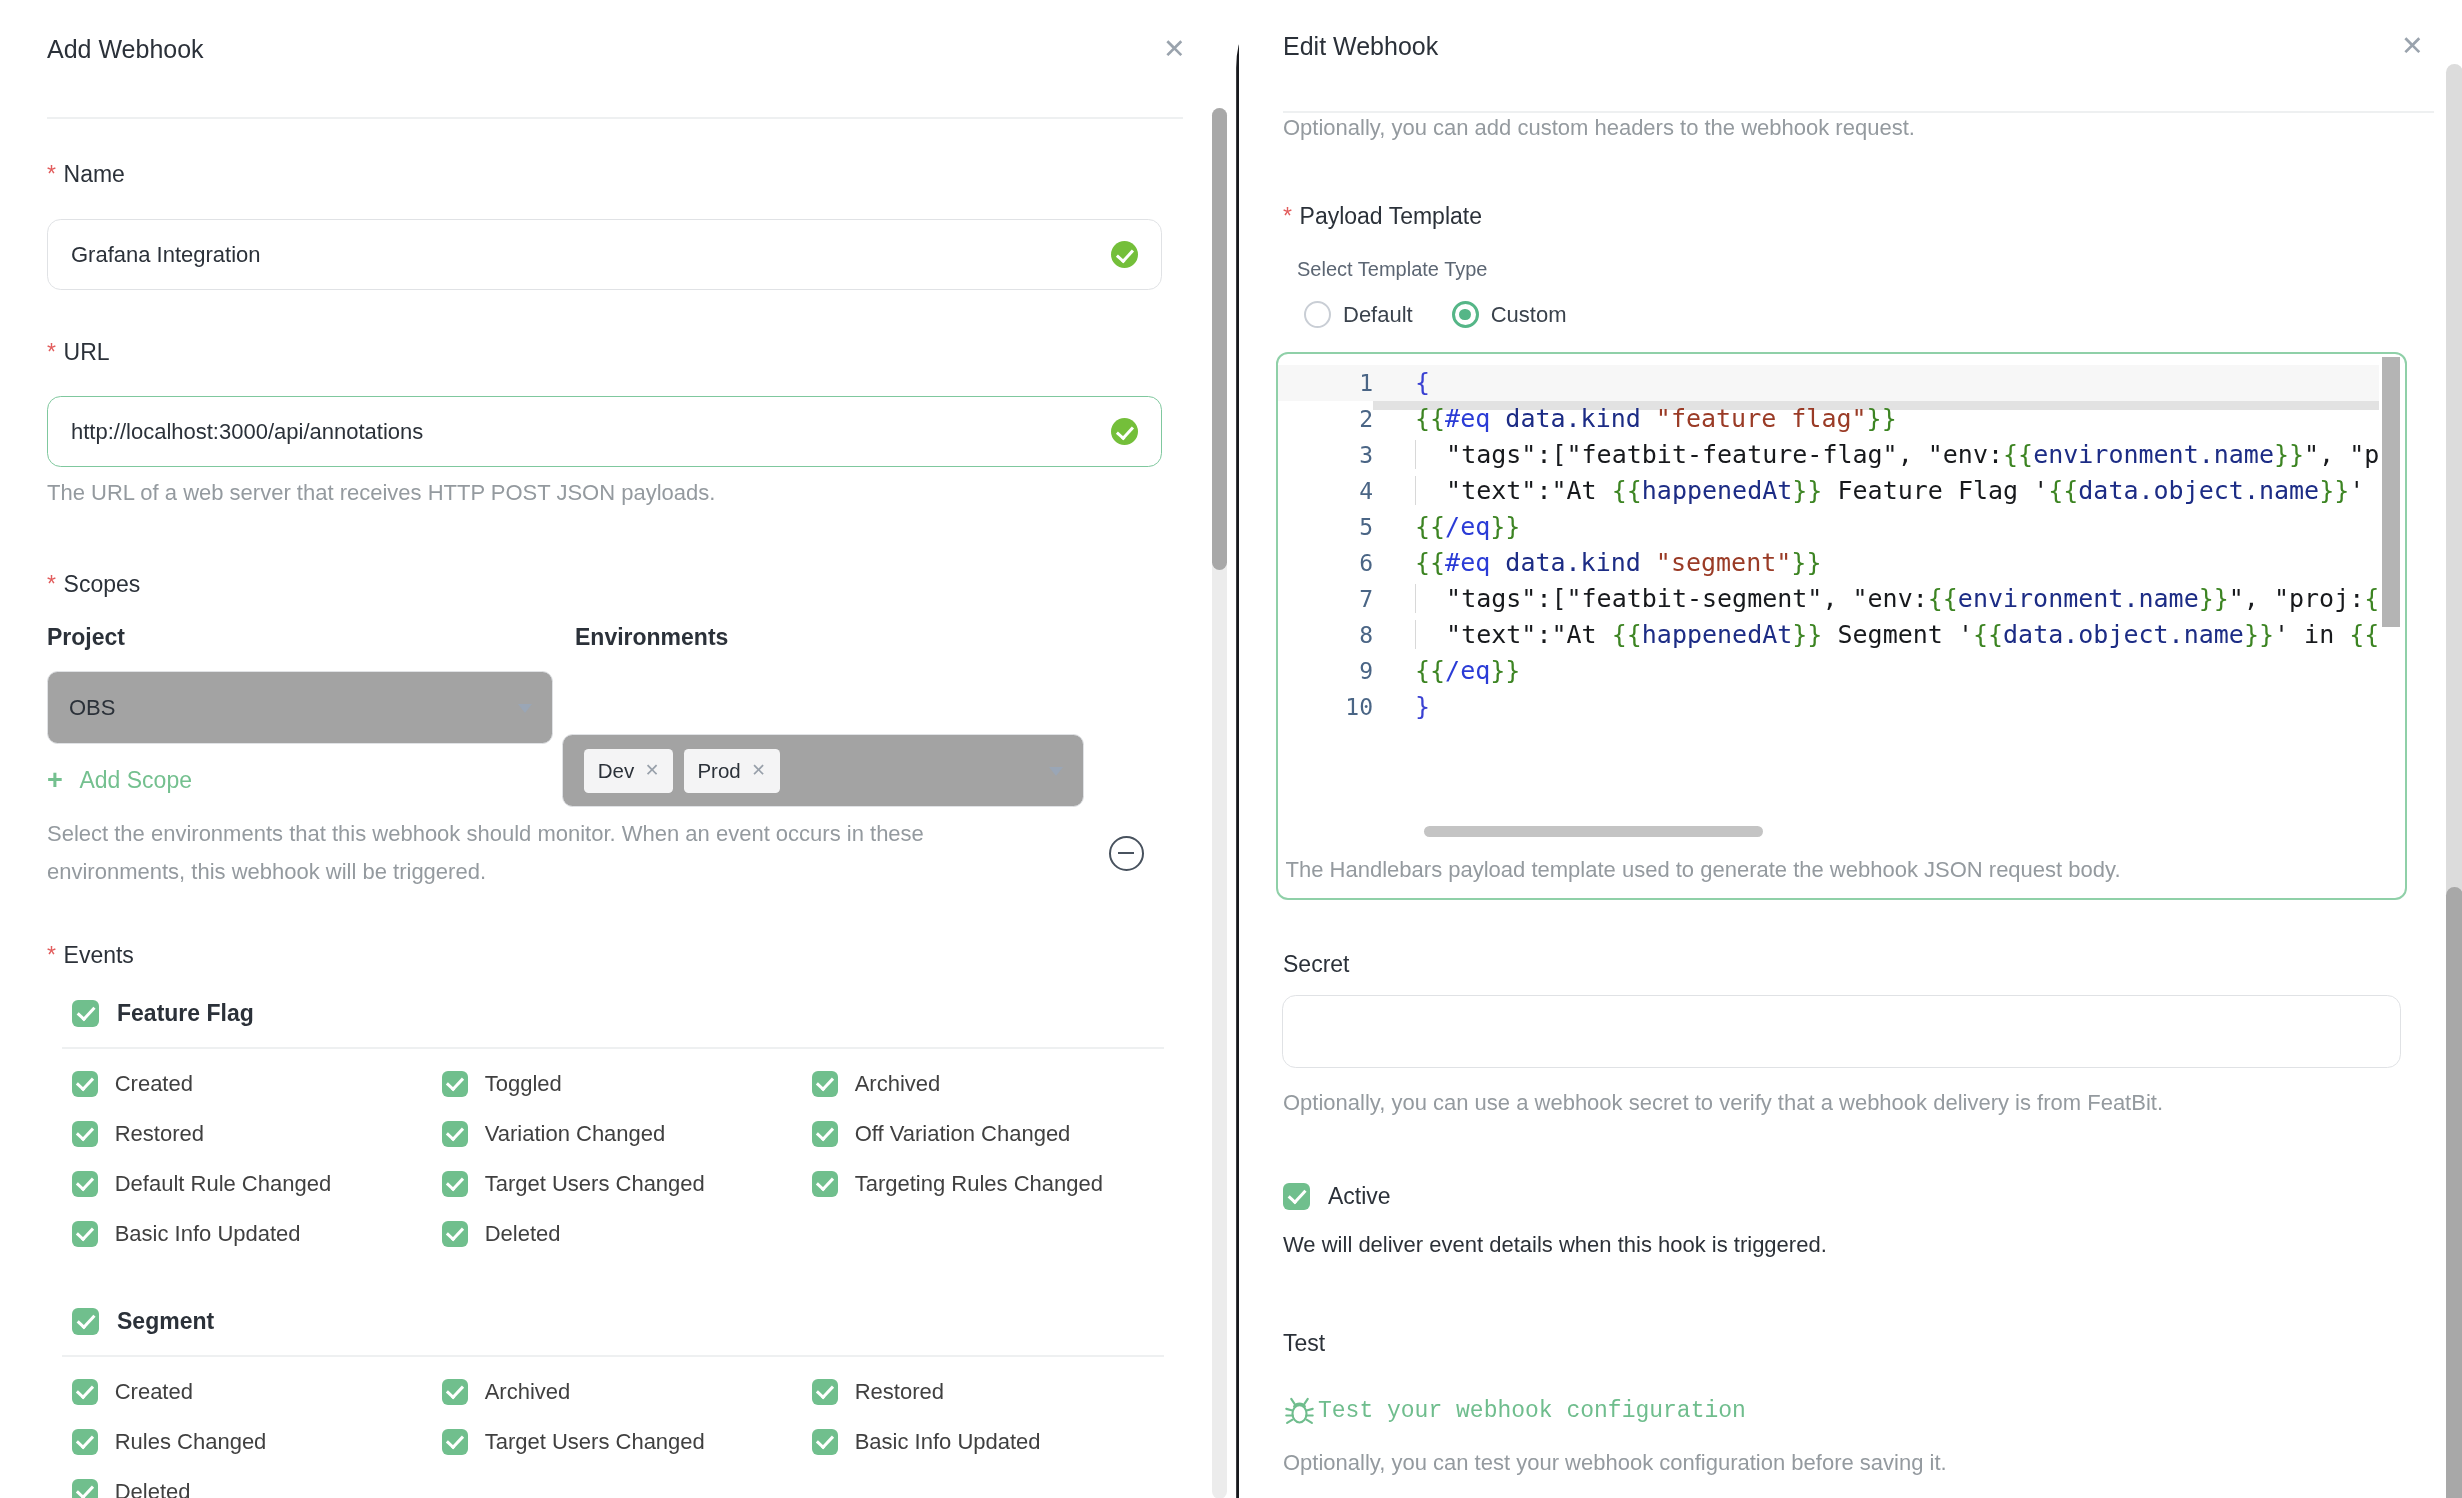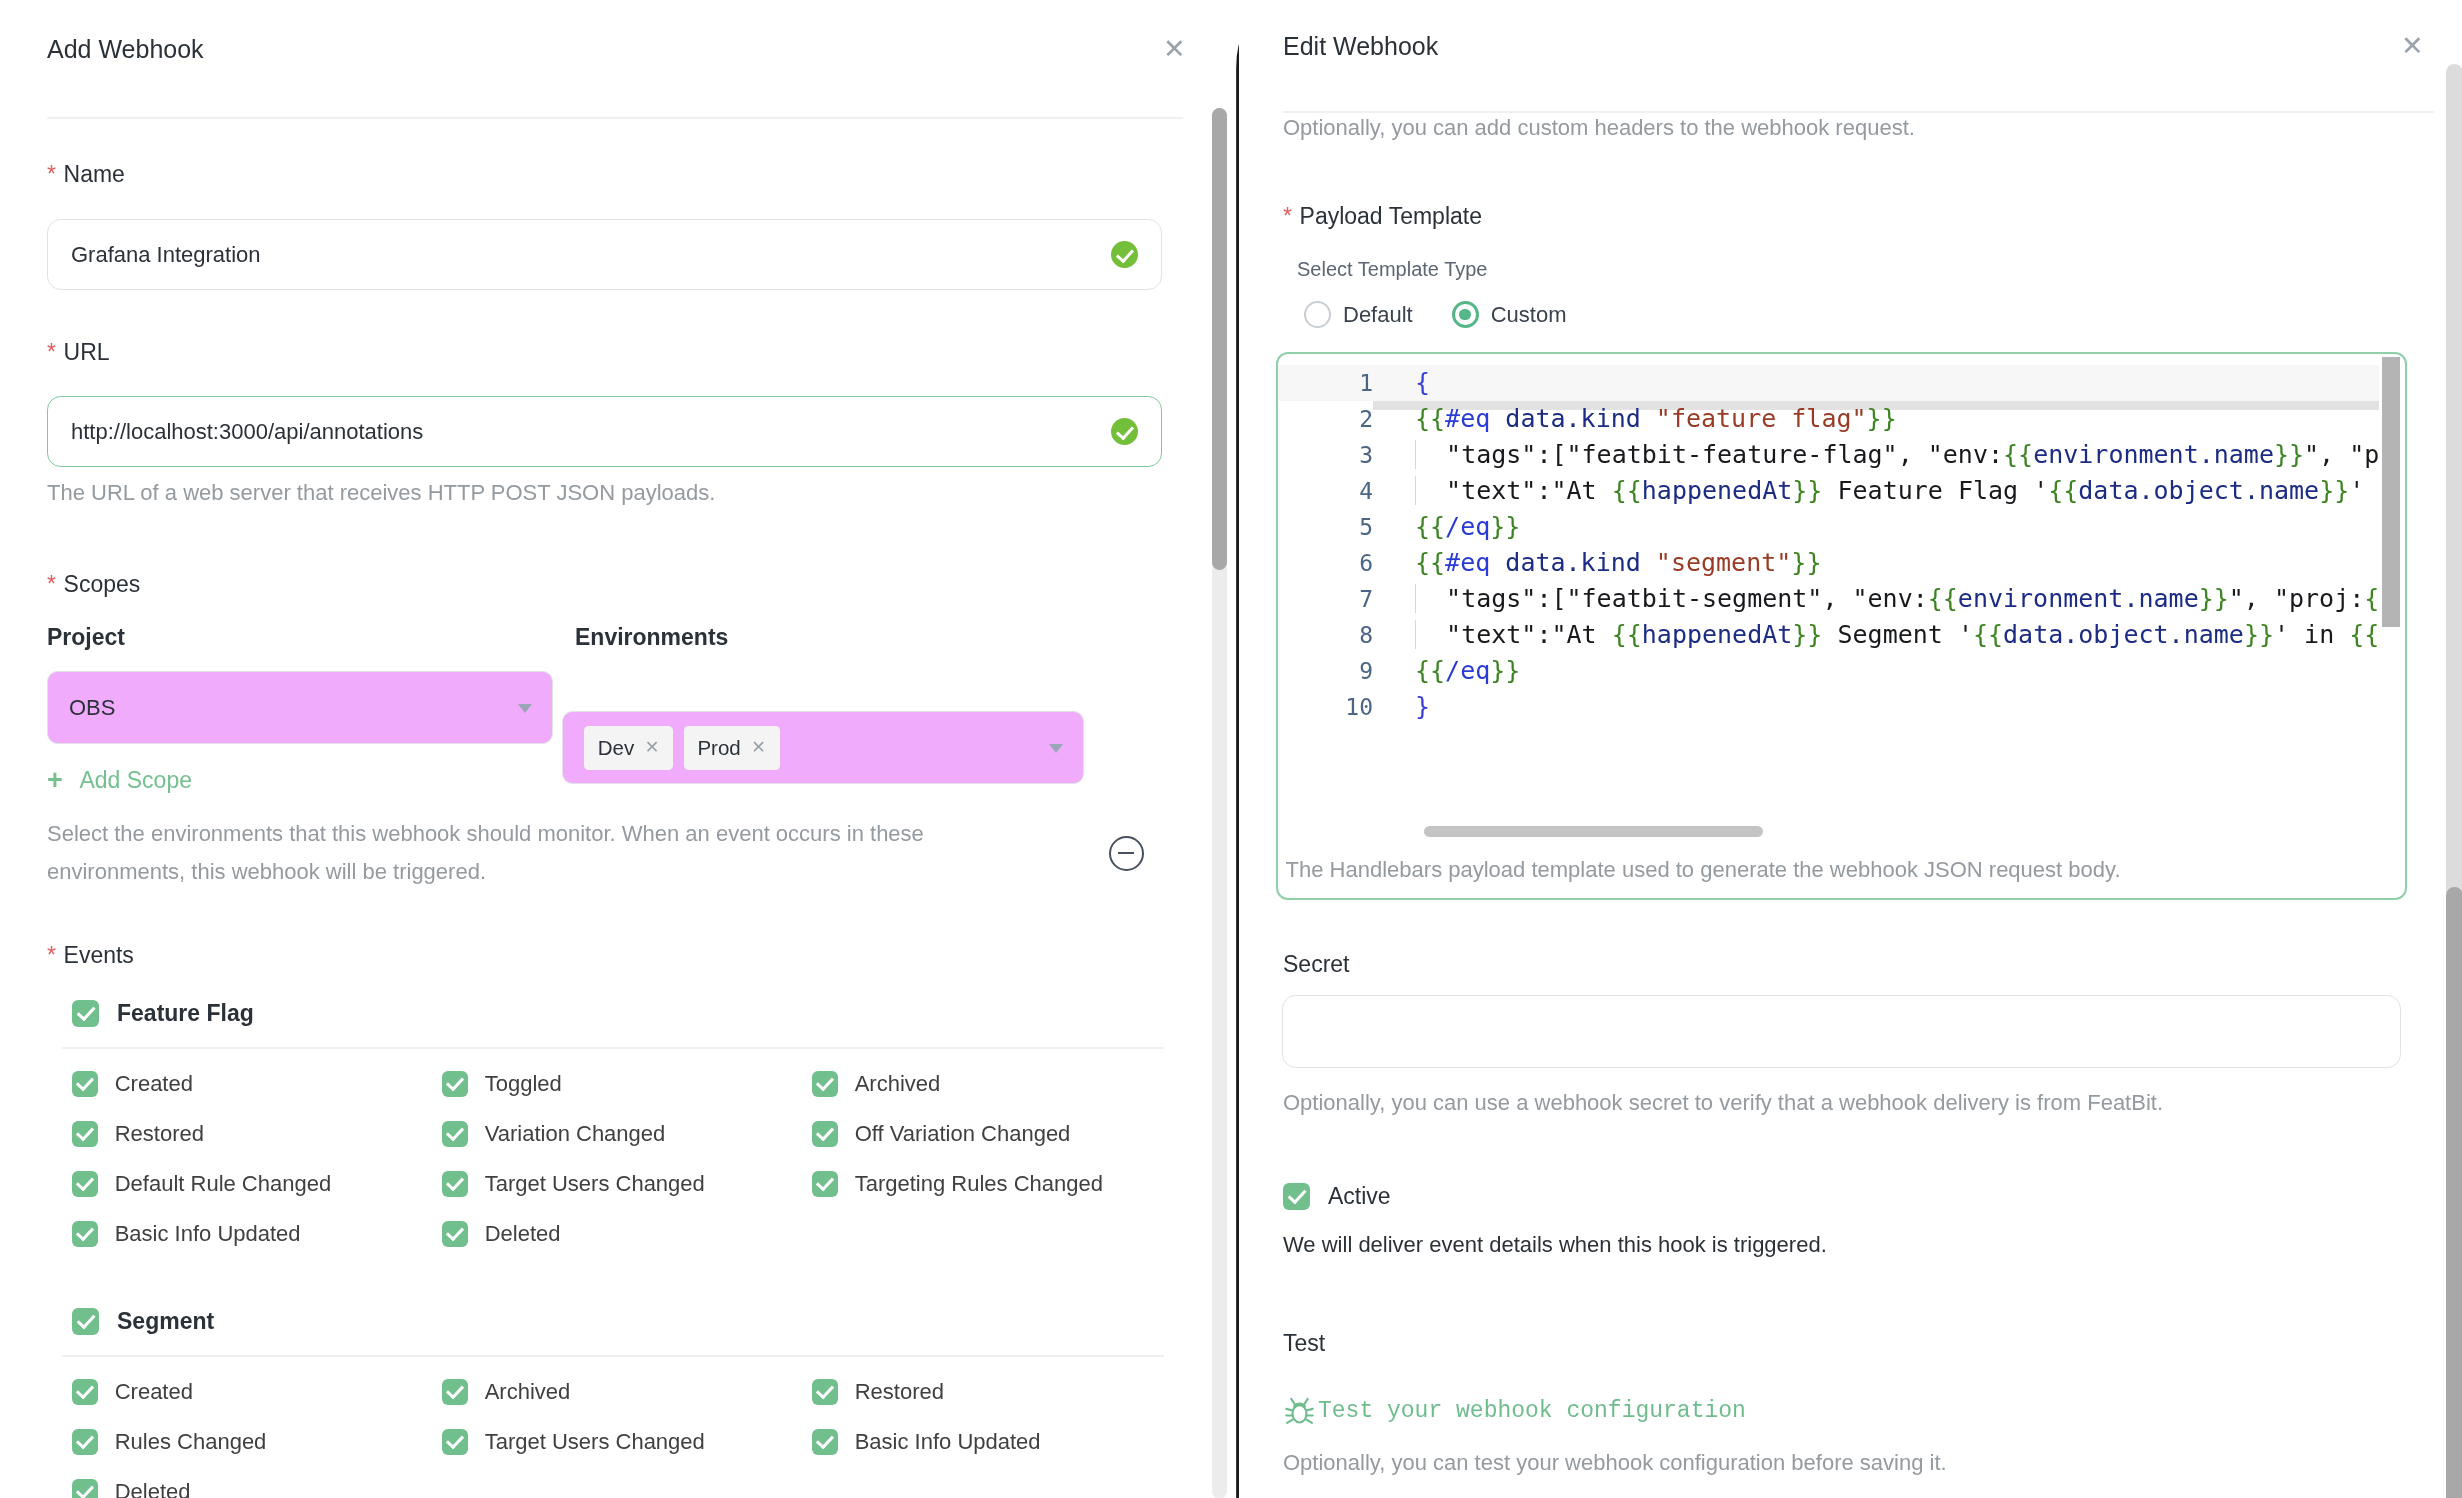--- a/index.html
+++ b/index.html
@@ -19,21 +19,21 @@
   #left-dialog { left:0; top:0; width:1230px; height:1499px; background:#fff; }
   .dlg-title { font-size:25px; font-weight:500; color:#2b3139; }
 
   .input-box { background:#fff; border:1.5px solid #e0e2e5; border-radius:13.7px;
                display:flex; align-items:center; padding:0 23px; font-size:22px; color:#2b3139; }
   .input-box.valid { border-color:#7fc89e; }
   .succ-circle { width:27px; height:27px; border-radius:50%; background:#74bf3a; position:relative; flex:none; }
   .succ-circle::after { content:""; position:absolute; left:9px; top:5.3px; width:6.8px; height:13px;
                         border:solid #fff; border-width:0 3px 3px 0; transform:rotate(42deg); }
 
-  .select-box { background:#f0abfc; border:1.5px solid #e0e2e5; border-radius:10.6px;
+  .select-box { background:#a3a3a3; border:1.5px solid #e0e2e5; border-radius:10.6px;
                 display:flex; align-items:center; padding:0 21px; font-size:22px; color:#2b3139; position:relative; }
   .sel-arrow { position:absolute; right:20px; top:50%; margin-top:-3.8px; width:0; height:0;
                border-left:7.6px solid transparent; border-right:7.6px solid transparent;
                border-top:9px solid #9aa6b6; }
   .tag { background:#f4f4f5; border-radius:4.6px; height:44px; display:inline-flex; align-items:center;
          gap:10.6px; padding:0 13.7px; font-size:20.5px; color:#2b3139; margin-right:10.6px; }
   .tag .tag-close { color:#98a0aa; font-size:17.5px; cursor:pointer; }
 
   .minus-btn { width:35px; height:35px; border:2.7px solid #48525e; border-radius:50%; position:relative; cursor:pointer; }
   .minus-btn::after { content:""; position:absolute; left:6.8px; top:13.7px; width:16px; height:2.7px; background:#48525e; }
@@ -116,21 +116,21 @@
   <div class="abs" style="left:47px; top:571px;">
     <span class="req">*</span><span class="sec-label">Scopes</span>
   </div>
   <div class="abs bold-label" style="left:47px; top:624px;">Project</div>
   <div class="abs bold-label" style="left:575px; top:624px;">Environments</div>
 
   <div class="abs select-box" style="left:47px; top:671px; width:506px; height:73px;">
     <span>OBS</span>
     <span class="sel-arrow"></span>
   </div>
-  <div class="abs select-box" style="left:562px; top:638px; width:522px; height:73px;">
+  <div class="abs select-box" style="left:562px; top:661px; width:522px; height:73px;">
     <span id="env-tags"><span class="tag">
           <span>Dev</span>
           <span class="tag-close">✕</span>
         </span><span class="tag">
           <span>Prod</span>
           <span class="tag-close">✕</span>
         </span></span>
     <span class="sel-arrow"></span>
   </div>
   <div class="abs minus-btn" style="left:1109px; top:690px;"></div>

